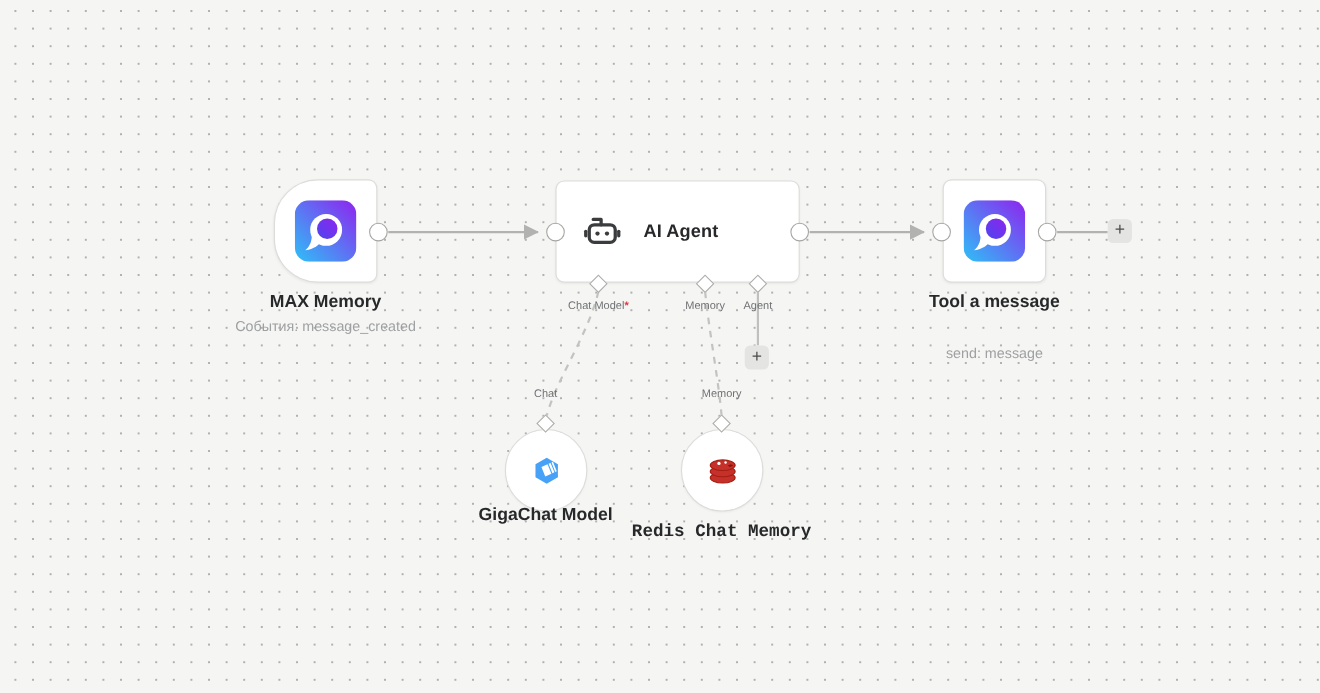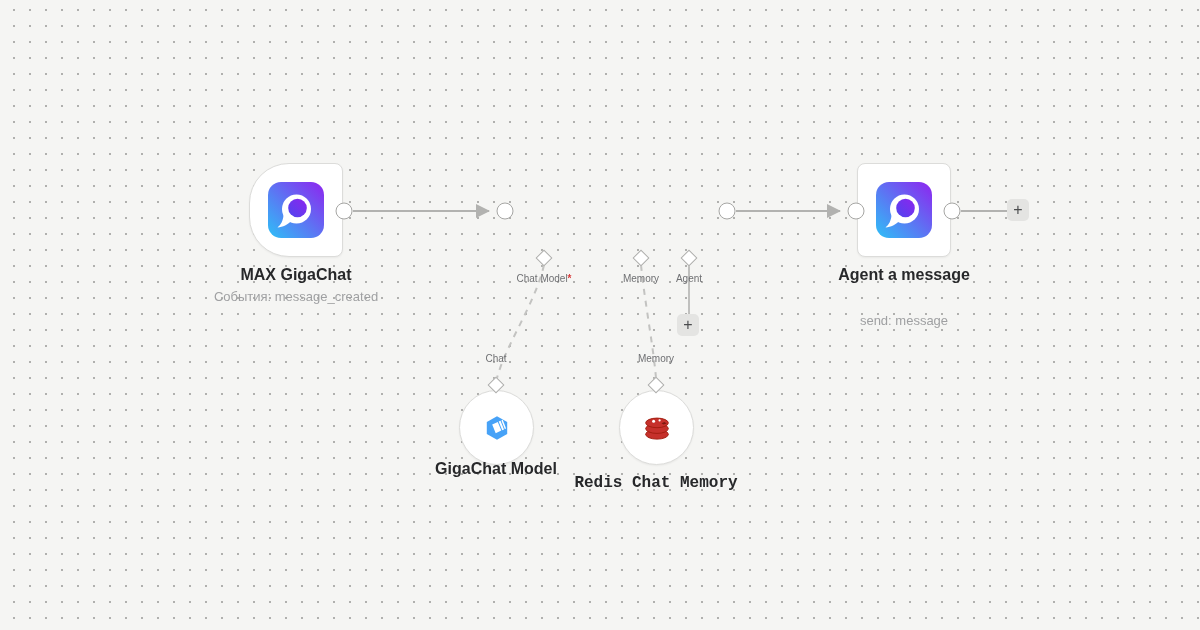--- a/index.html
+++ b/index.html
@@ -158,23 +158,38 @@
           <stop offset="1" stop-color="#8e24ef"></stop>
         </linearGradient>
       </defs>
       <rect width="56" height="56" rx="13" fill="url(#maxbg1)"></rect>
       <circle cx="28.5" cy="27" r="14.5" fill="#ffffff"></circle>
       <path d="M15.5,33 C15,39 13,42.5 9.5,45.5 C15,45 20,42.5 22.8,39.2 Z" fill="#ffffff"></path>
       <circle cx="29.5" cy="26" r="9.3" fill="url(#maxin1)"></circle>
     </svg>
   </div>
   <div class="port-dot" style="left:344px; top:211px;"></div>
-  <div class="node-title" style="left:296px; top:266px;">MAX GigaChat</div>
+  <div class="node-title" style="left:296px; top:266px;">MAX Memory</div>
   <div class="node-subtitle" style="left:296px; top:289px;">События: message_created</div>
 
+  <div class="node square" style="left:505px; top:164px; width:222px; height:93px;">
+    <div class="agent-inner">
+      <svg width="37" height="31" viewBox="0 0 36 30">
+        <g fill="none" stroke="#3b3c3e" stroke-width="2.9" stroke-linecap="round" stroke-linejoin="round">
+          <path d="M17,9 V4.3 H10"></path>
+          <rect x="6.5" y="9" width="23" height="15.5" rx="4.5"></rect>
+          <path d="M3.4,14.8 v4"></path>
+          <path d="M32.6,14.8 v4"></path>
+        </g>
+        <circle cx="13.8" cy="16.8" r="1.9" fill="#3b3c3e"></circle>
+        <circle cx="22.2" cy="16.8" r="1.9" fill="#3b3c3e"></circle>
+      </svg>
+      <span class="agent-title">AI Agent</span>
+    </div>
+  </div>
   <div class="port-dot" style="left:505px; top:211px;"></div>
   <div class="port-dot" style="left:727px; top:211px;"></div>
 
   <div class="port-diamond" style="left:544px; top:258px;"></div>
   <div class="port-diamond" style="left:641px; top:258px;"></div>
   <div class="port-diamond" style="left:689px; top:258px;"></div>
 
   <div class="port-label" style="left:544px; top:273px;"><span>Chat Model</span><span class="req">*</span></div>
   <div class="port-label" style="left:641px; top:273px;"><span>Memory</span></div>
   <div class="port-label" style="left:689px; top:273px;"><span>Agent</span></div>
@@ -194,21 +209,21 @@
         </linearGradient>
       </defs>
       <rect width="56" height="56" rx="13" fill="url(#maxbg2)"></rect>
       <circle cx="28.5" cy="27" r="14.5" fill="#ffffff"></circle>
       <path d="M15.5,33 C15,39 13,42.5 9.5,45.5 C15,45 20,42.5 22.8,39.2 Z" fill="#ffffff"></path>
       <circle cx="29.5" cy="26" r="9.3" fill="url(#maxin2)"></circle>
     </svg>
   </div>
   <div class="port-dot" style="left:856px; top:211px;"></div>
   <div class="port-dot" style="left:952px; top:211px;"></div>
-  <div class="node-title" style="left:904px; top:266px;">Agent a message</div>
+  <div class="node-title" style="left:904px; top:266px;">Tool a message</div>
   <div class="node-subtitle" style="left:904px; top:289px;margin-top:24px;">send: message</div>
 
   <button class="add-btn" style="left:1018px; top:210px;">+</button>
 
   <div class="port-label" style="left:496px; top:353px;"><span>Chat</span></div>
   <div class="node round" style="left:459px; top:390px; width:75px; height:75px;">
     <svg width="30" height="30" viewBox="0 0 30 30">
       <polygon points="15,3.2 25.2,9.1 25.2,20.9 15,26.8 4.8,20.9 4.8,9.1" fill="#47a2f7"></polygon>
       <path d="M10.2,11.6 L15.8,9 L19.3,17.6 L13.7,20.2 Z" fill="#ffffff"></path>
       <path d="M16.7,8.6 L18.5,7.8 L22,16.4 L20.2,17.2 Z" fill="#ffffff"></path>

